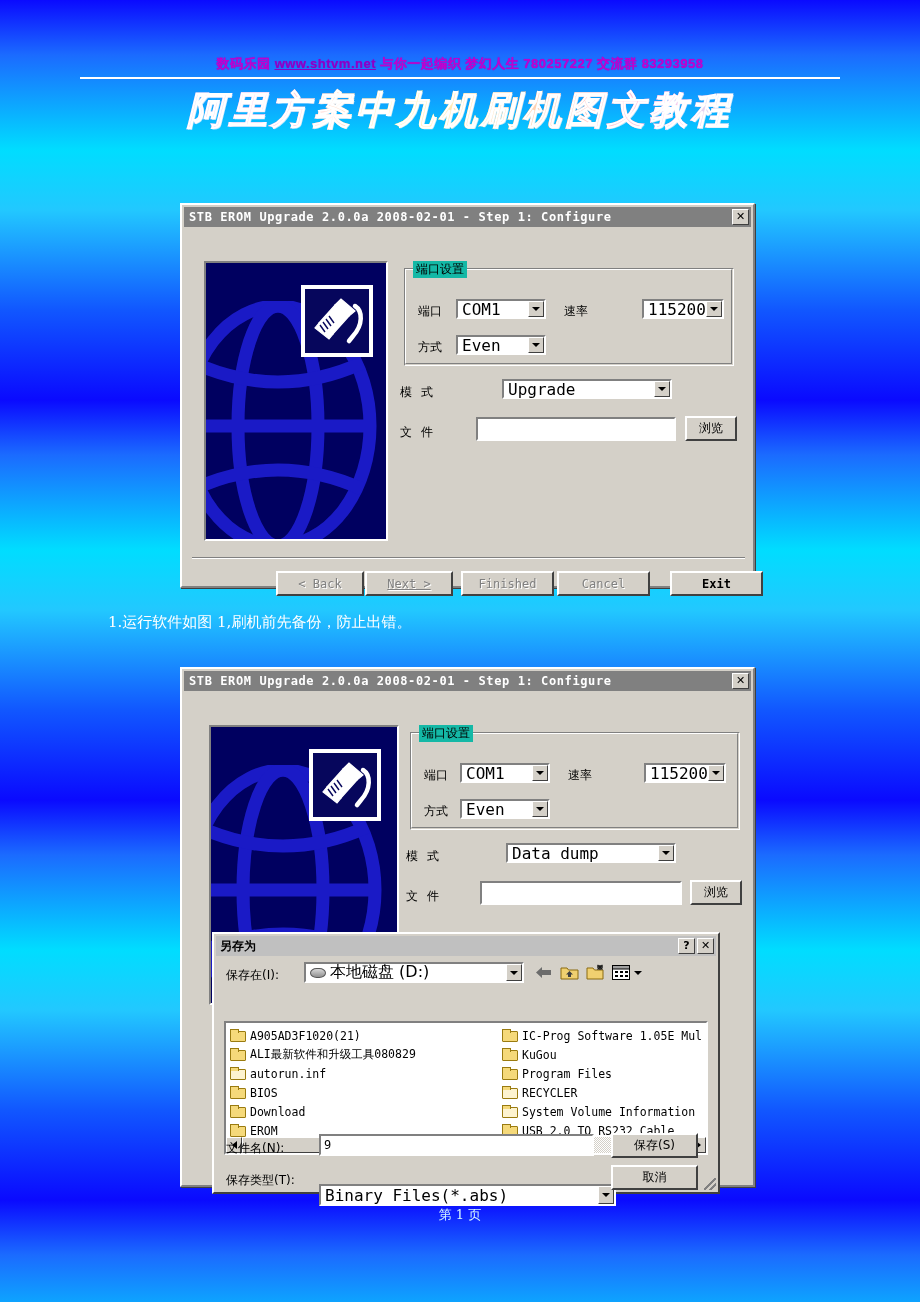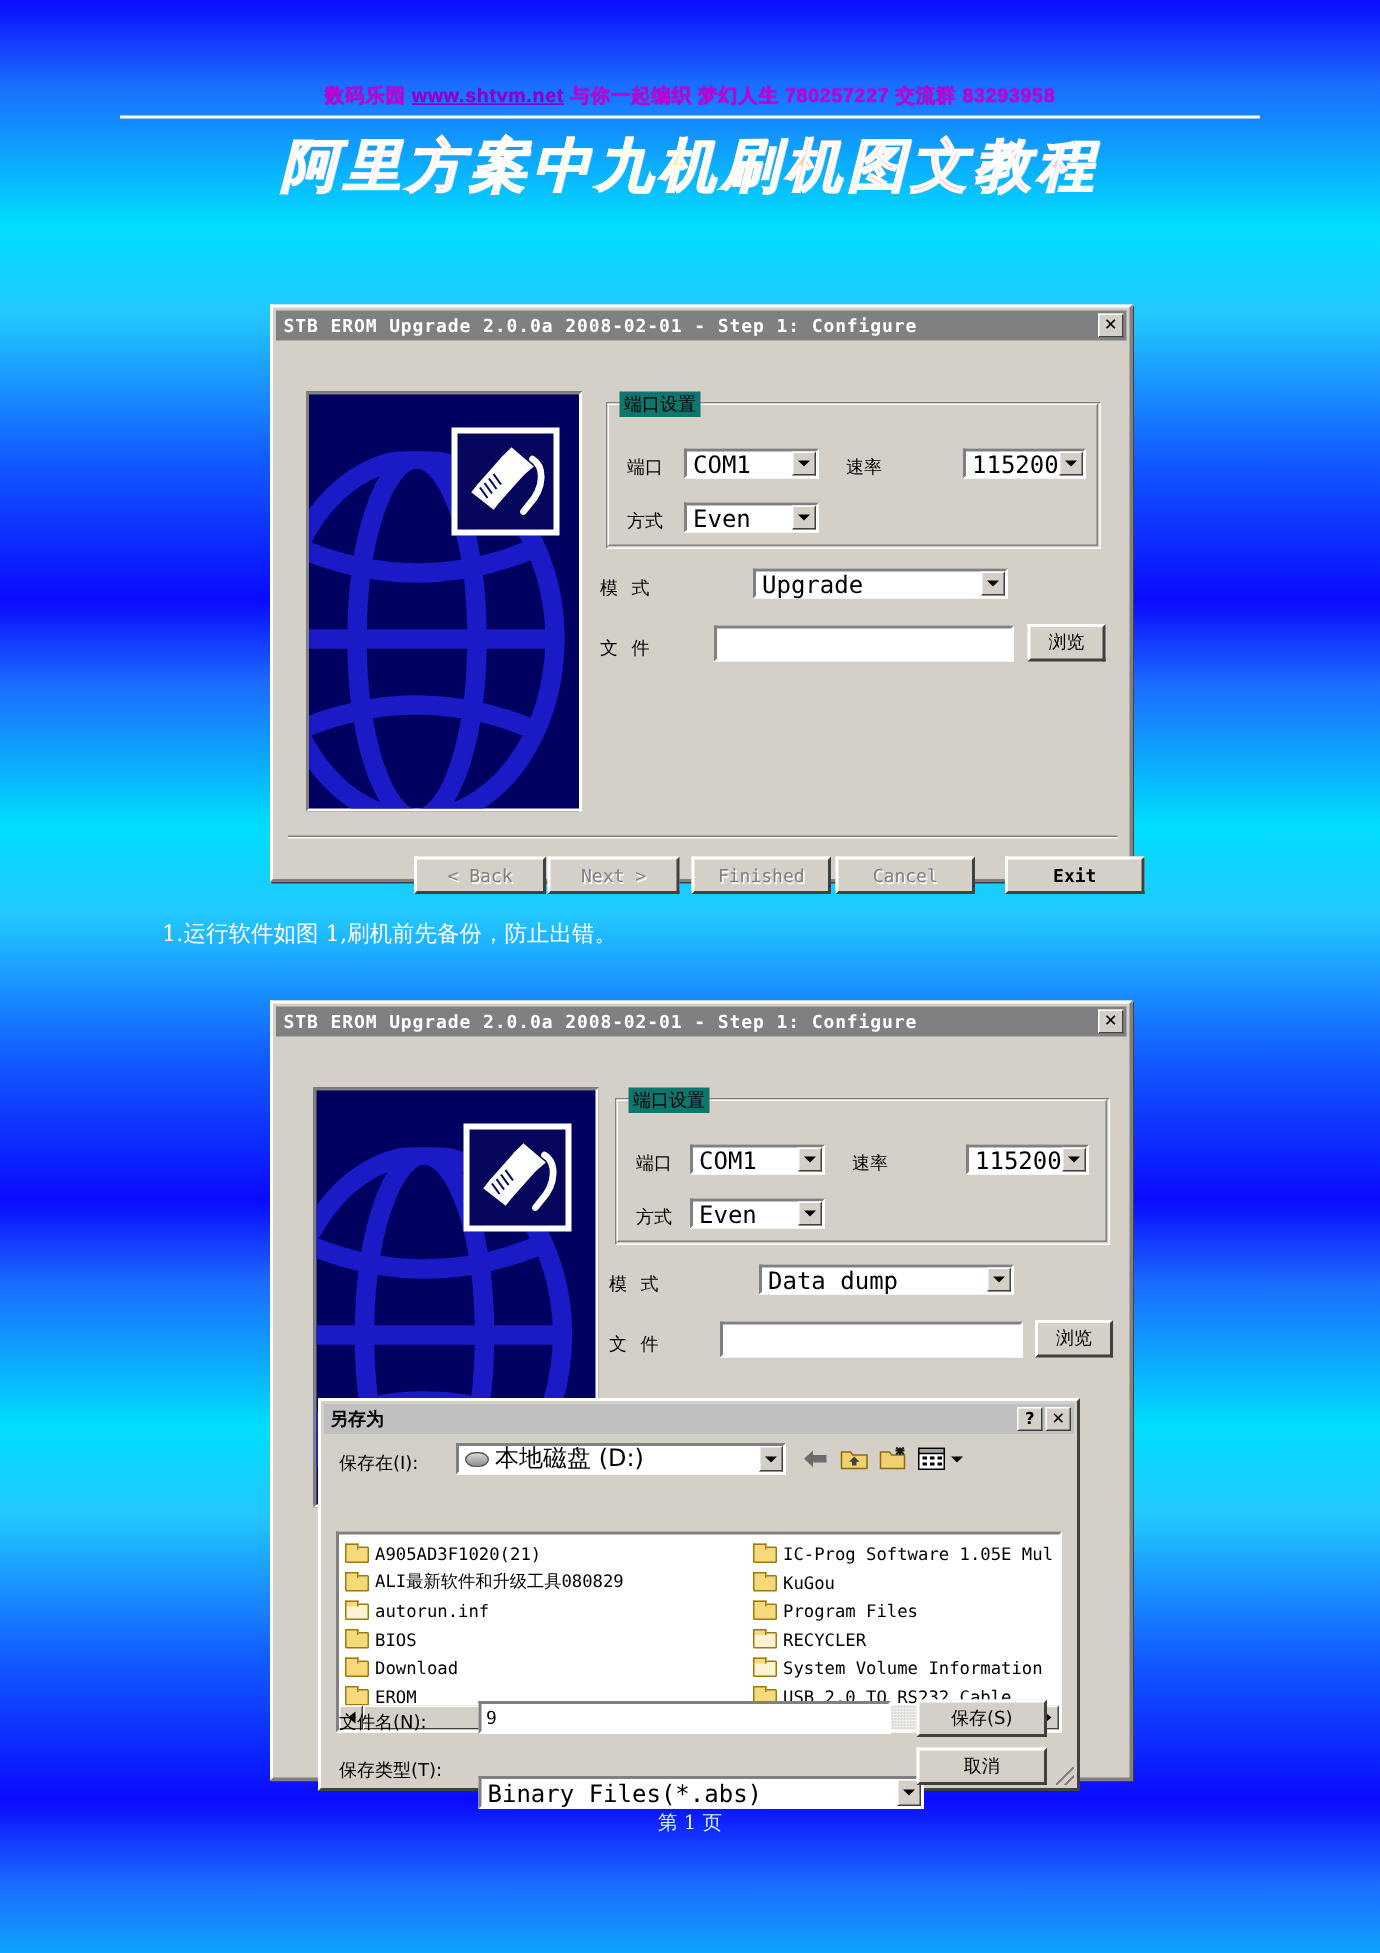--- a/index.html
+++ b/index.html
@@ -161,21 +161,21 @@
     content: "";
     position: absolute; left: 0; top: 0; right: 1px; bottom: 1px;
     border: 1px solid #ffffff;
     border-right-color: #808080;
     border-bottom-color: #808080;
     pointer-events: none;
   }
   .group-label {
     position: absolute;
     top: -8px; left: 8px;
-    background: #0f766e;
+    background: #14b8a6;
     padding: 0 3px;
     font-size: 12px;
     color: #000;
     font-family: "DejaVu Sans", "Liberation Sans", sans-serif;
     z-index: 2;
   }
 
   .lbl {
     position: absolute;
     font-size: 12px;
@@ -457,21 +457,21 @@
           </span>
       </div>
 
       <span class="lbl lbl-sp" style="left:218px; top:197px;">文 件</span>
       <div class="textbox" style="left:294px; top:190px; width:200px; height:24px;"></div>
       <div class="btn" style="left:503px; top:189px; width:52px; height:25px;">浏览</div>
 
       <div class="sep-line" style="left:10px; top:330px; width:553px;"></div>
 
       <div class="btn mono disabled" style="left:94px; top:344px; width:88px; height:25px;">&lt; Back</div>
-      <div class="btn mono disabled" style="left:183px; top:344px; width:88px; height:25px;">Next &gt;</div>
+      <div class="btn mono disabled" style="left:183px; top:344px; width:88px; height:25px;text-decoration:underline;">Next &gt;</div>
       <div class="btn mono disabled" style="left:279px; top:344px; width:93px; height:25px;">Finished</div>
       <div class="btn mono disabled" style="left:375px; top:344px; width:93px; height:25px;">Cancel</div>
       <div class="btn mono bold" style="left:488px; top:344px; width:93px; height:25px;">Exit</div>
     </div>
   </div>
 
   <div class="caption" style="left:100px; top:613px;">1.运行软件如图 1,刷机前先备份，防止出错。</div>
 
   <div class="win" style="left:172px; top:667px; width:575px; height:520px;">
     <div class="win-titlebar">

